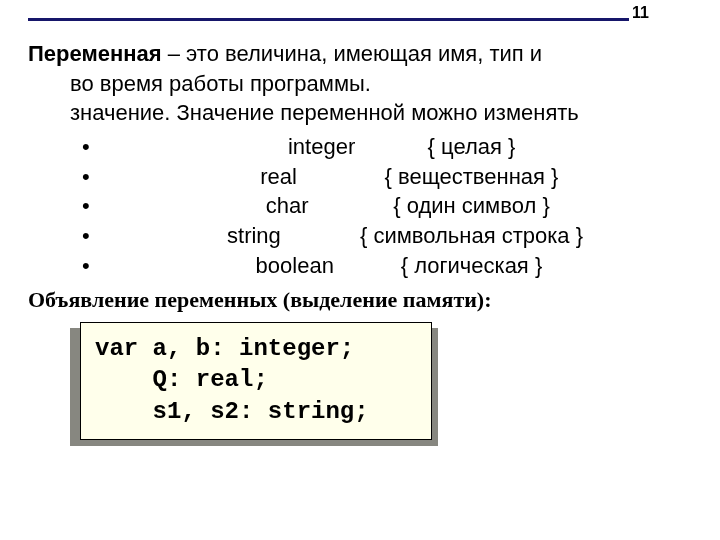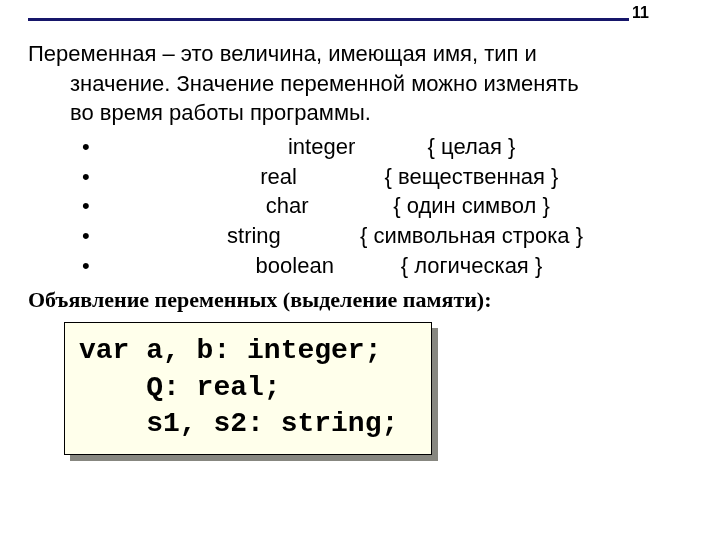--- a/index.html
+++ b/index.html
@@ -33,21 +33,21 @@
   .rule {
     border: 0;
     border-top: 3px solid #16166a;
     margin: 0 0 18px 0;
   }
   .body {
     font-size: 22px;
     line-height: 1.35;
   }
   .term {
-    font-weight: normal;
+    font-weight: bold;
   }
   .para1 {
     margin: 0 0 4px 0;
   }
   .para1 .cont {
     display: block;
     padding-left: 42px;
   }
   .heading2 {
     font-weight: bold;
@@ -92,41 +92,42 @@
     width: 100%;
     height: 100%;
     background: #878780;
   }
   .codebox {
     position: relative;
     background: #ffffeb;
     border: 1px solid #000;
     padding: 10px 14px 12px 14px;
     font-family: "Courier New", Courier, monospace;
-    font-size: 28px;
+    font-size: 24px;
     font-weight: bold;
     line-height: 1.3;
     white-space: pre;
+    margin-left: 16px;
   }
 </style>
 </head>
 <body>
 
 <div class="slide">
 
   <div class="page-num">11</div>
 
   <hr class="rule">
 
   <div class="body">
 
     <p class="para1">
       <span class="term">Переменная</span><span> – это величина, имеющая имя, тип и</span>
+      <span class="cont">во время работы программы.</span>
       <span class="cont">значение. Значение переменной можно изменять</span>
-      <span class="cont">во время работы программы.</span>
     </p>
 
 
     <ul class="types">
       <li>
         <span class="type-name">integer</span><span class="type-desc">{ целая }</span>
       </li>
       <li>
         <span class="type-name">real</span><span class="type-desc">{ вещественная }</span>
       </li>

